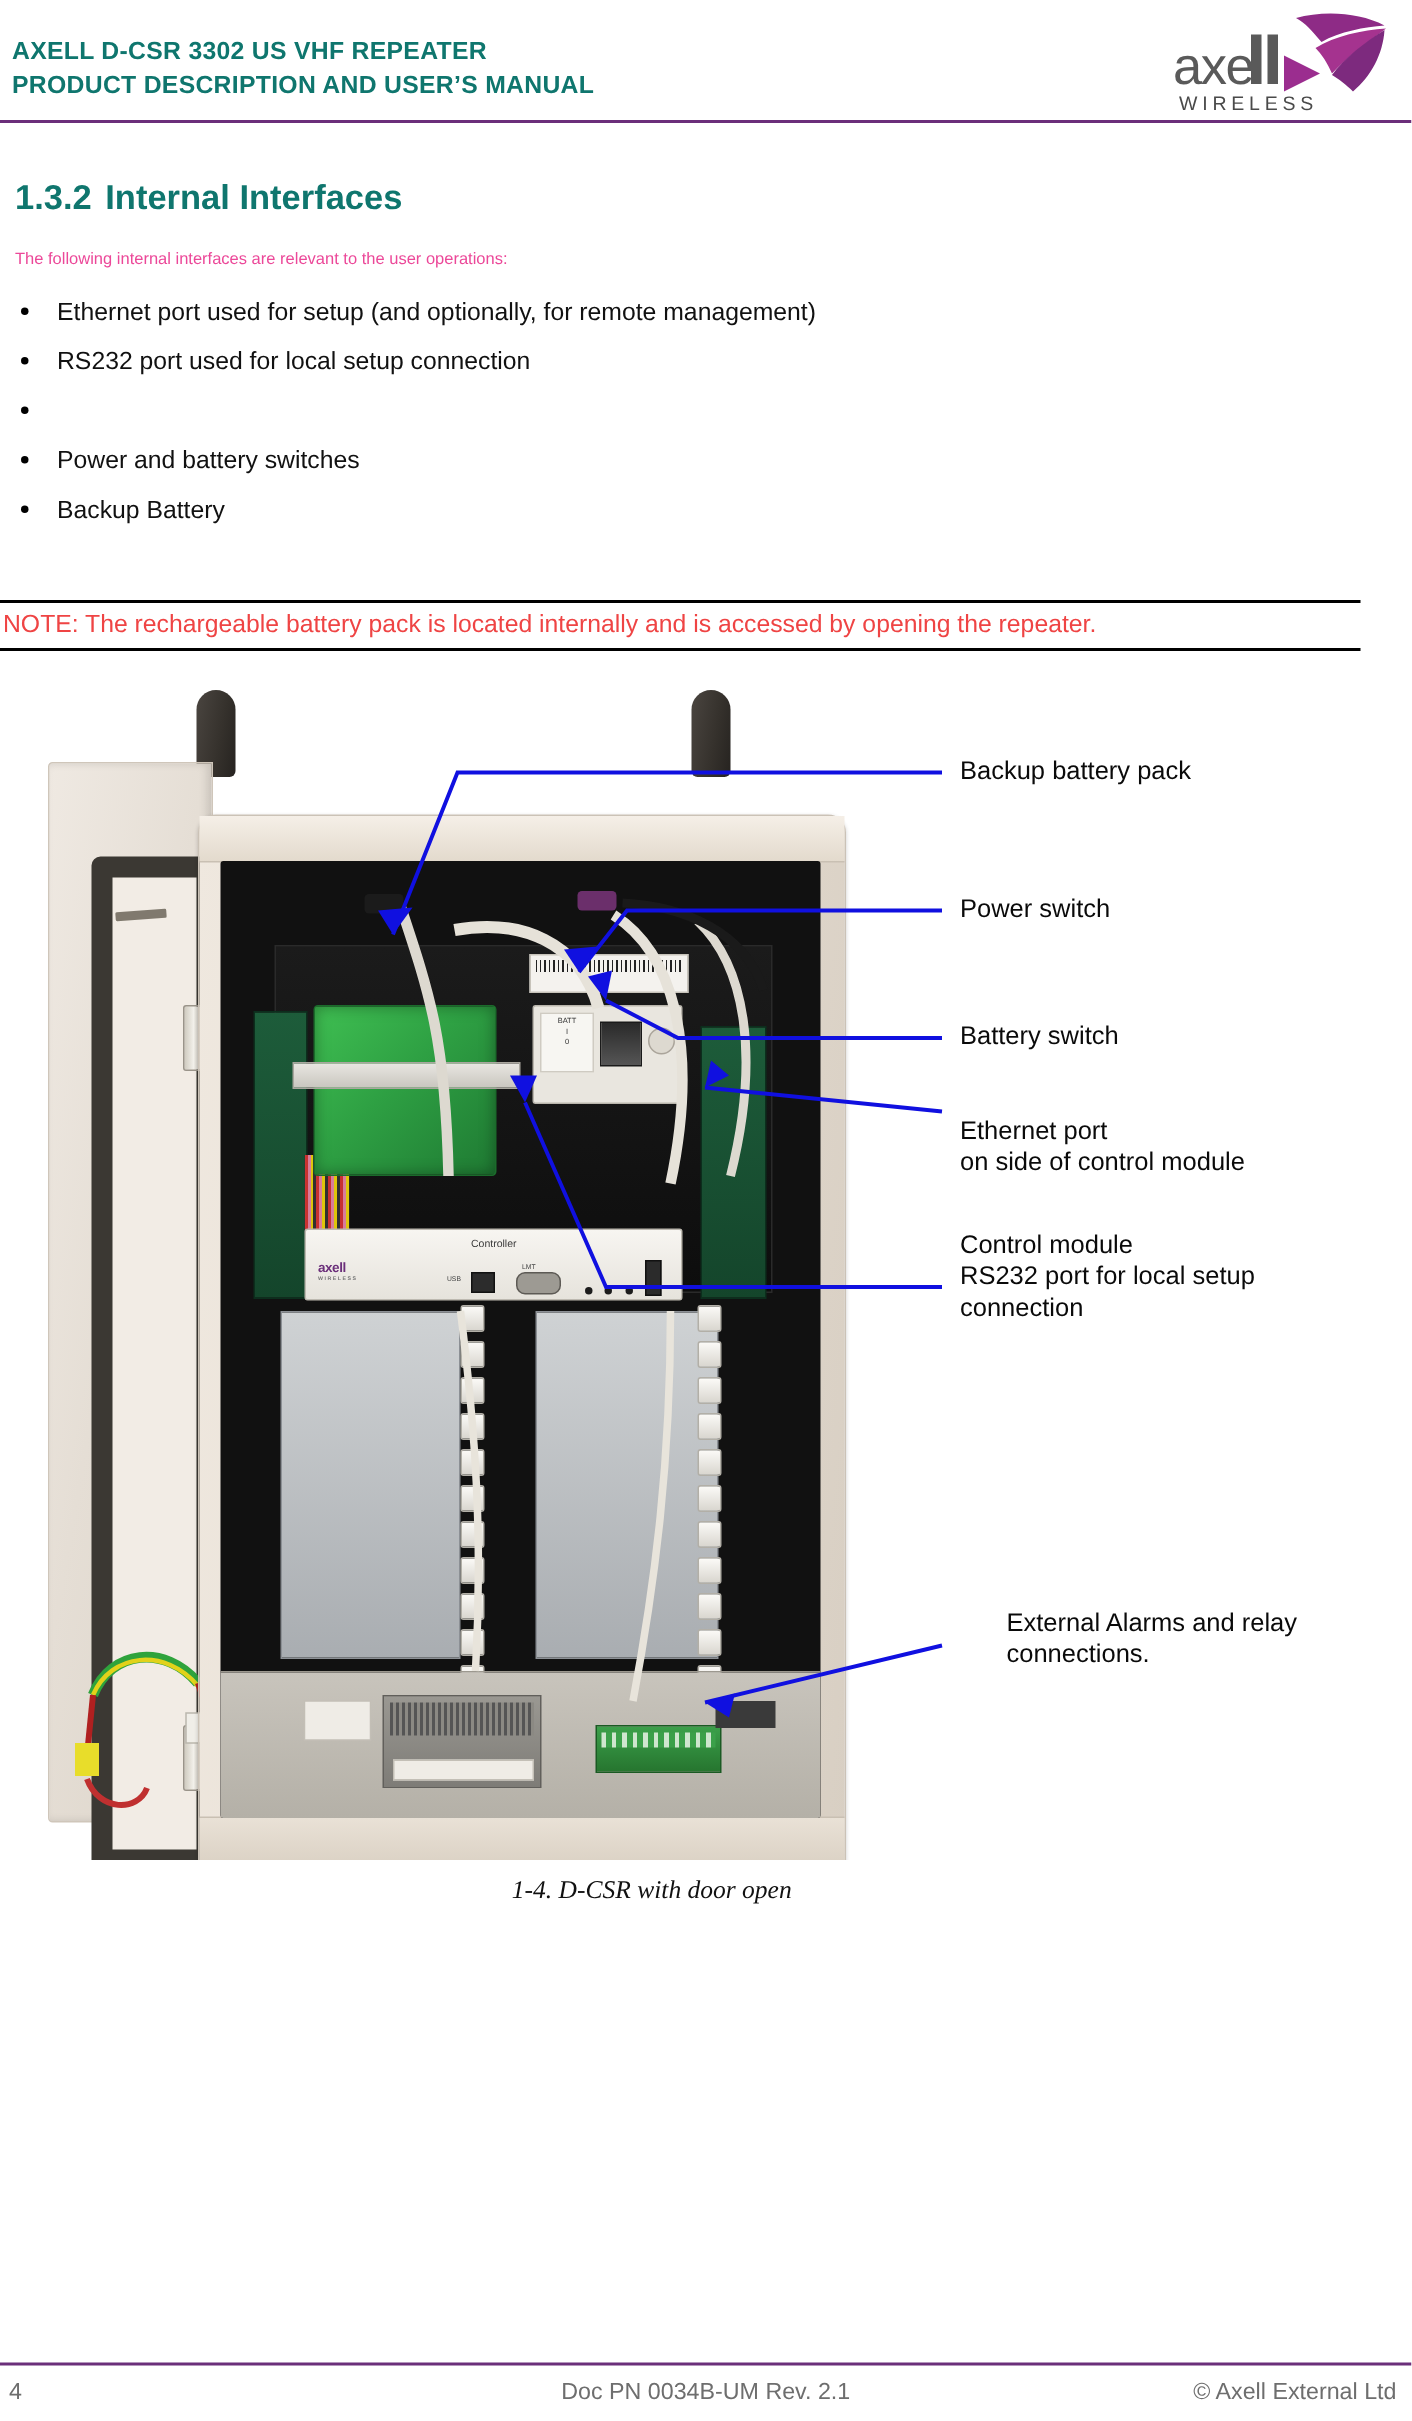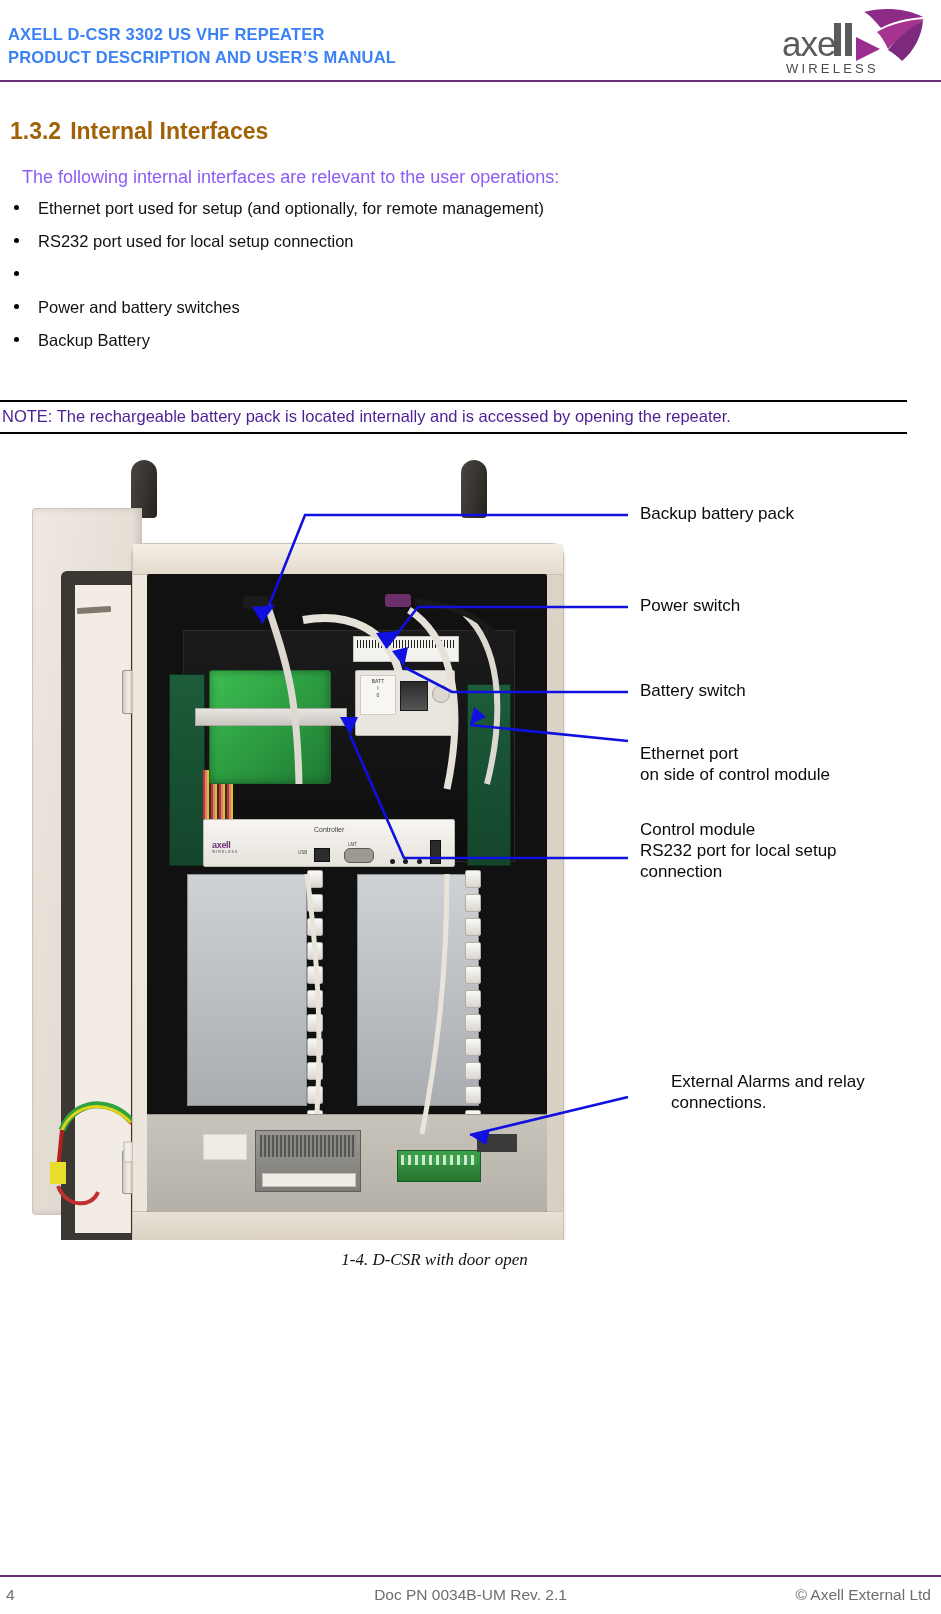--- a/index.html
+++ b/index.html
@@ -6,63 +6,63 @@
   body{
     width:941px;height:1614px;position:relative;overflow:hidden;
     font-family:"Liberation Sans", sans-serif;
     color:#000;
   }
 
   
   #page-header{position:absolute;left:0;top:0;width:941px;height:88px;}
   #header-title-block{position:absolute;left:8px;top:23px;}
   .header-line{
-    font-size:16.5px;font-weight:bold;color:#3b82f6;
+    font-size:16.5px;font-weight:bold;color:#0f766e;
     letter-spacing:.2px;line-height:23px;white-space:nowrap;
   }
   #header-rule{
     position:absolute;left:0;top:80px;width:941px;height:2px;
     background:#6b2f7a;
   }
 
   
   #brand-logo{position:absolute;left:760px;top:4px;width:172px;height:74px;}
   #brand-logo svg{display:block;}
 
   
   #section-heading{
     position:absolute;left:10px;top:118px;
-    font-size:23px;font-weight:bold;color:#a16207;
+    font-size:23px;font-weight:bold;color:#0f766e;
     letter-spacing:0px;white-space:nowrap;
   }
   #section-heading .num{margin-right:9px;}
 
   #intro-paragraph{
-    position:absolute;left:22px;top:167px;
-    font-size:18px;color:#8b5cf6;white-space:nowrap;
+    position:absolute;left:10px;top:167px;
+    font-size:11px;color:#ec4899;white-space:nowrap;
   }
 
   #bullet-list{position:absolute;left:14px;top:199px;width:900px;}
   .bullet-row{
     position:relative;height:33px;font-size:16.5px;color:#111;
     white-space:nowrap;
   }
   .bullet-row .dot{
     position:absolute;left:0;top:6px;width:5px;height:5px;
     border-radius:50%;background:#000;
   }
   .bullet-row .btext{position:absolute;left:24px;top:0;}
 
   
   #note-box{
     position:absolute;left:0px;top:400px;width:907px;
     border-top:2.5px solid #000;border-bottom:2.5px solid #000;
     padding:5px 0 6px 2px;box-sizing:border-box;
   }
-  #note-text{font-size:16.5px;color:#4c1d95;white-space:nowrap;}
+  #note-text{font-size:16.5px;color:#ef4444;white-space:nowrap;}
 
   
   #figure-block{position:absolute;left:0;top:455px;width:941px;height:840px;}
 
   
   #photo{
     position:absolute;left:14px;top:5px;width:600px;height:780px;
     background:#ffffff;overflow:hidden;
   }
 

